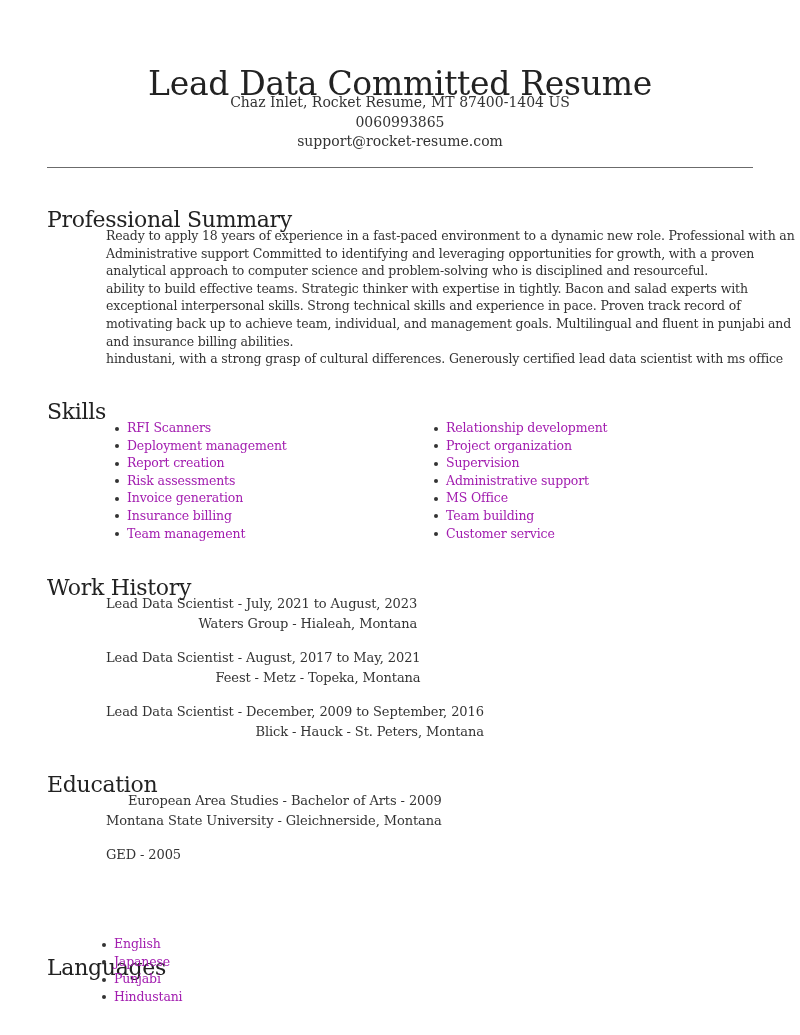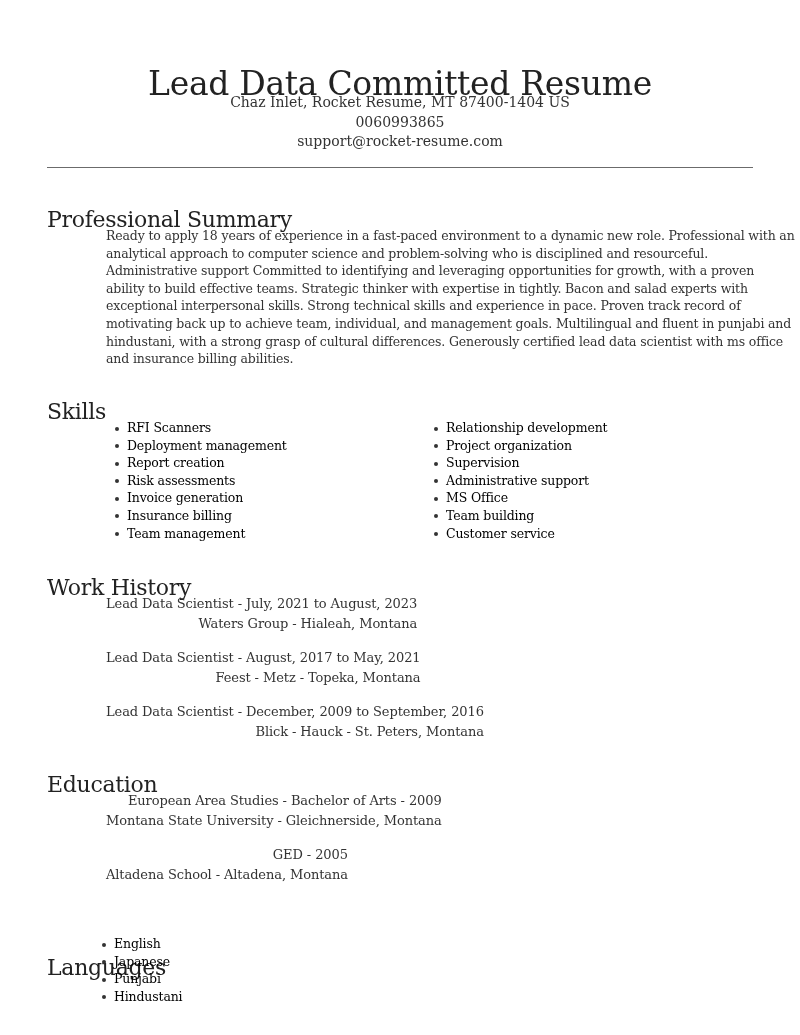--- a/index.html
+++ b/index.html
@@ -72,21 +72,21 @@
       letter-spacing: -0.15px;
     }
     .summary-line { white-space: nowrap; }
     ul.bullets {
       position: absolute;
       margin: 0;
       padding: 0;
       list-style: none;
       font-size: 12.5px;
       line-height: 17.6px;
-      color: #000000;
+      color: #a21caf;
     }
     ul.bullets li {
       position: relative;
       padding-left: 12px;
       white-space: nowrap;
       letter-spacing: -0.15px;
     }
     ul.bullets li::before {
       content: "";
       position: absolute;
@@ -119,27 +119,27 @@
     <div>Chaz Inlet, Rocket Resume, MT 87400-1404 US</div>
     <div>0060993865</div>
     <div>support@rocket-resume.com</div>
   </div>
 
   <div class="divider"></div>
 
   <h2 class="section-title" style="top:186px;">Professional Summary</h2>
   <div class="body-text" style="top:227px;">
     <div class="summary-line">Ready to apply 18 years of experience in a fast-paced environment to a dynamic new role. Professional with an</div>
+    <div class="summary-line">Administrative support Committed to identifying and leveraging opportunities for growth, with a proven</div>
     <div class="summary-line">analytical approach to computer science and problem-solving who is disciplined and resourceful.</div>
-    <div class="summary-line">Administrative support Committed to identifying and leveraging opportunities for growth, with a proven</div>
     <div class="summary-line">ability to build effective teams. Strategic thinker with expertise in tightly. Bacon and salad experts with</div>
     <div class="summary-line">exceptional interpersonal skills. Strong technical skills and experience in pace. Proven track record of</div>
     <div class="summary-line">motivating back up to achieve team, individual, and management goals. Multilingual and fluent in punjabi and</div>
+    <div class="summary-line">and insurance billing abilities.</div>
     <div class="summary-line">hindustani, with a strong grasp of cultural differences. Generously certified lead data scientist with ms office</div>
-    <div class="summary-line">and insurance billing abilities.</div>
   </div>
 
   <h2 class="section-title" style="top:378px;">Skills</h2>
   <ul class="bullets" style="top:419px; left:68px;">
     <li>RFI Scanners</li>
     <li>Deployment management</li>
     <li>Report creation</li>
     <li>Risk assessments</li>
     <li>Invoice generation</li>
     <li>Insurance billing</li>
@@ -169,21 +169,20 @@
     <div>Blick - Hauck - St. Peters, Montana</div>
   </div>
 
   <h2 class="section-title" style="top:751px;">Education</h2>
   <div class="entry" style="top:791px;">
     <div>European Area Studies - Bachelor of Arts - 2009</div>
     <div>Montana State University - Gleichnerside, Montana</div>
   </div>
   <div class="entry" style="top:845px;">
     <div>GED - 2005</div>
-    <div>Altadena School - Altadena, Montana</div>
   </div>
 
   <h2 class="section-title" style="top:934px;">Languages</h2>
   <ul class="bullets" style="top:935px; left:55px;">
     <li>English</li>
     <li>Japanese</li>
     <li>Punjabi</li>
     <li>Hindustani</li>
   </ul>
 

